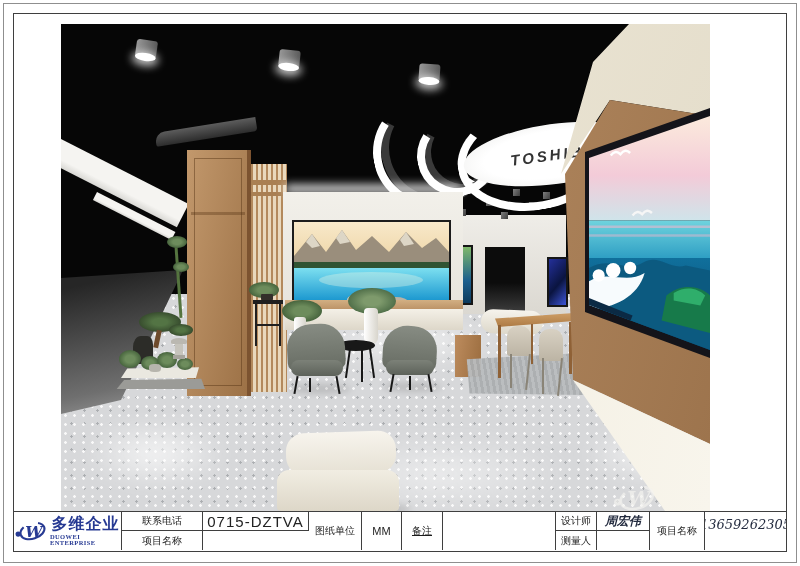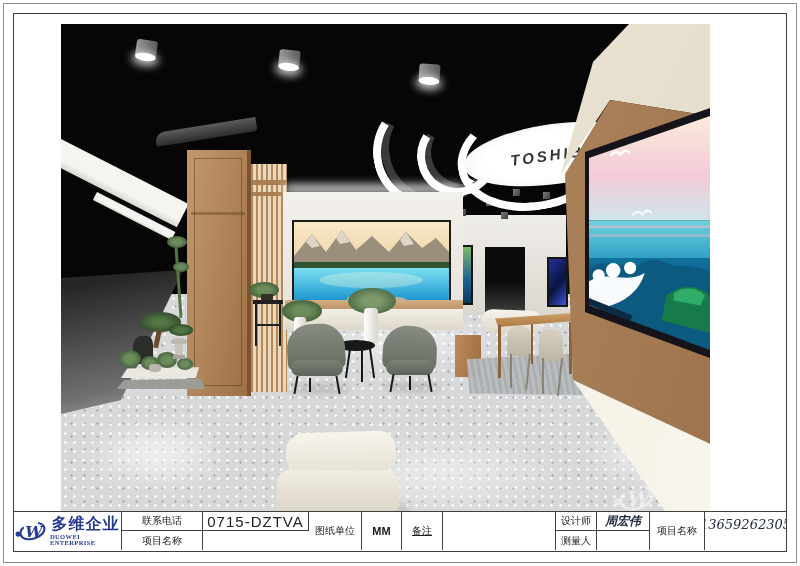--- a/index.html
+++ b/index.html
@@ -329,21 +329,21 @@
         <text x="22" y="38" font-size="30" font-style="italic" font-weight="bold" font-family="DejaVu Serif, serif" fill="#273a93">W</text>
       </svg>
       <div class="logo-txt">
         <span class="logo-cn">多维企业</span>
         <span class="logo-en">DUOWEI ENTERPRISE</span>
       </div>
     </div>
     <div class="cell lbl" style="grid-column:2;grid-row:1;">联系电话</div>
     <div class="cell val-no" style="grid-column:3;grid-row:1;">0715-DZTVA</div>
     <div class="cell lbl span2 bottom" style="grid-column:4;">图纸单位</div>
-    <div class="cell lbl span2 bottom" style="grid-column:5;font-size:11px;font-weight:bold;">MM</div>
+    <div class="cell lbl span2 bottom" style="grid-column:5;font-size:11px;">MM</div>
     <div class="cell lbl span2 bottom" style="grid-column:6;text-decoration:underline;">备注</div>
     <div class="cell span2 bottom" style="grid-column:7;"></div>
     <div class="cell lbl" style="grid-column:8;grid-row:1;">设计师</div>
     <div class="cell hand" style="grid-column:9;grid-row:1;font-weight:bold;">周宏伟</div>
     <div class="cell lbl span2 bottom" style="grid-column:10;">项目名称</div>
     <div class="cell hand span2 bottom last" style="grid-column:11;align-items:flex-start;padding-top:5px;font-size:13px;">13659262305</div>
     <div class="cell lbl bottom" style="grid-column:2;grid-row:2;">项目名称</div>
     <div class="cell lbl bottom" style="grid-column:8;grid-row:2;">测量人</div>
     <div class="cell hand bottom" style="grid-column:9;grid-row:2;"></div>
   </div>

